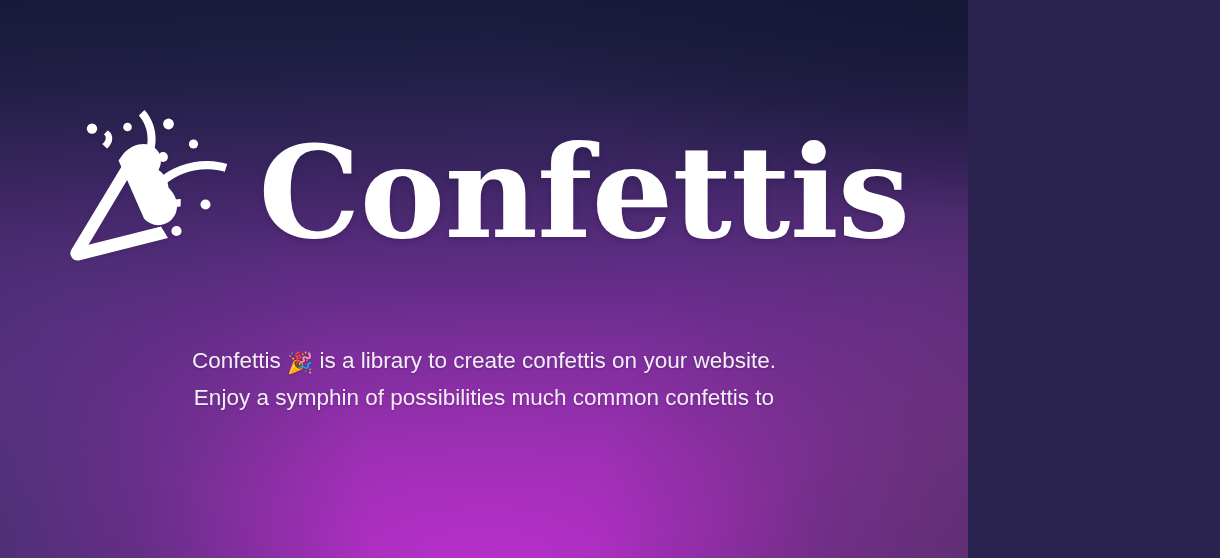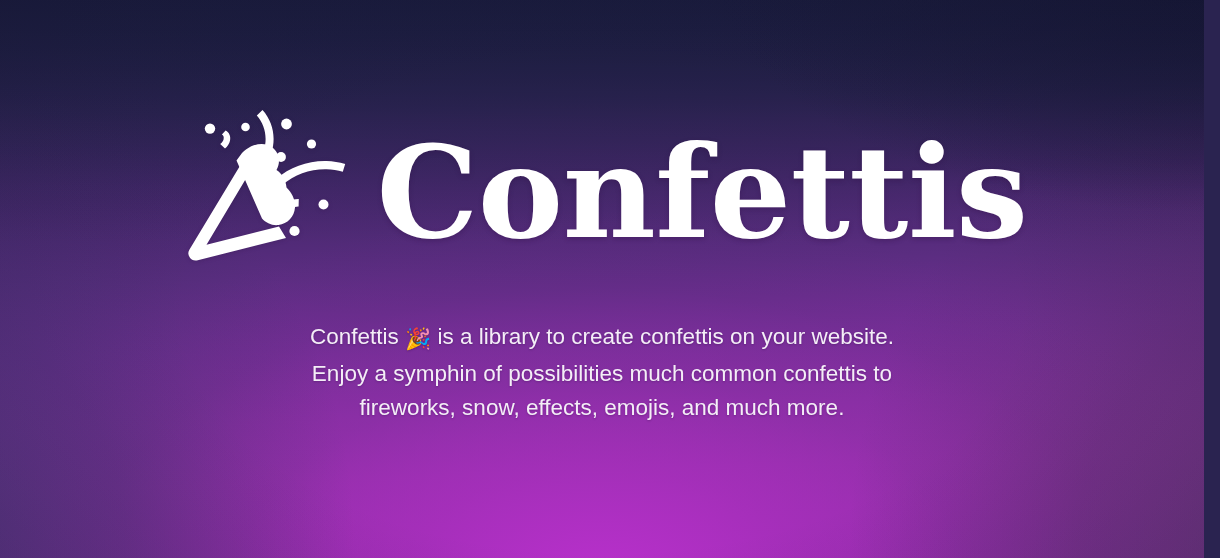--- a/index.html
+++ b/index.html
@@ -11,21 +11,21 @@
     overflow: hidden;
   }
 
   body {
     font-family: "Liberation Sans", sans-serif;
     background: #2a2350;
   }
 
   #hero {
     position: relative;
-    width: 1204px;
+    width: 968px;
     height: 558px;
     overflow: hidden;
     background-color: #52306e;
   }
 
   
   .bg-layer {
     position: absolute;
     inset: 0;
     pointer-events: none;
@@ -135,21 +135,21 @@
     line-height: 1;
     color: #ffffff;
     letter-spacing: -0.5px;
     white-space: nowrap;
     text-shadow: 0 2px 5px rgba(45,12,66,0.30);
     position: relative;
     top: 4px;
   }
 
   .tagline {
-    margin-top: 42px;
+    margin-top: 66px;
     width: 760px;
     text-align: center;
     font-family: "Liberation Sans", sans-serif;
     font-size: 22.5px;
     line-height: 34.5px;
     font-weight: 400;
     color: #f4eef7;
     text-shadow: 0 1px 2px rgba(50,14,72,0.30);
   }
 
@@ -224,17 +224,16 @@
           <circle cx="118.5" cy="123.0" r="5.1"></circle>
         </g>
       </svg>
 
       <h1 class="brand-title">Confettis</h1>
     </div>
 
     <div class="tagline">
       <span class="tagline-line"><span>Confettis </span><span class="emoji">🎉</span><span> is a library to create confettis on your website.</span></span>
       <span class="tagline-line">Enjoy a symphin of possibilities much common confettis to</span>
-      <span class="tagline-line">fireworks, snow, effects, emojis, and much more.</span>
     </div>
 
   </div>
 </div>
 
 </body></html>

